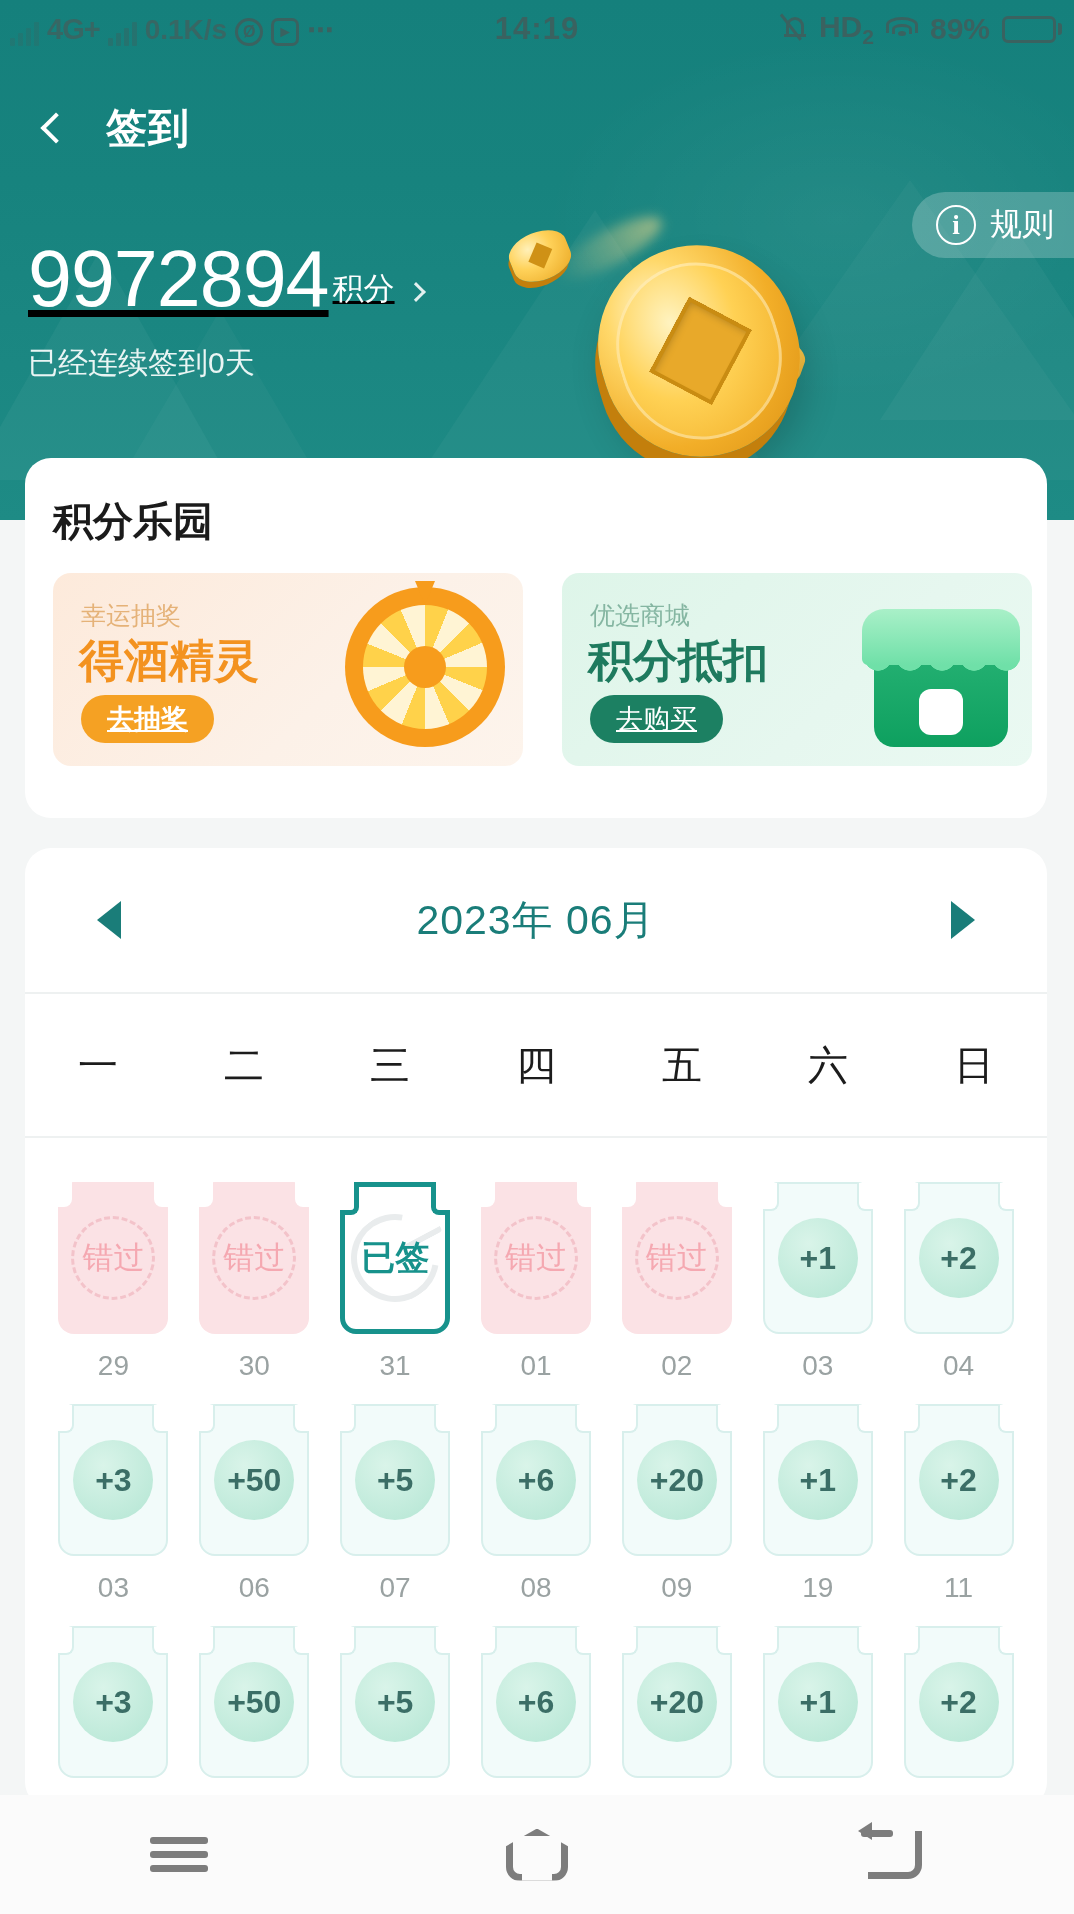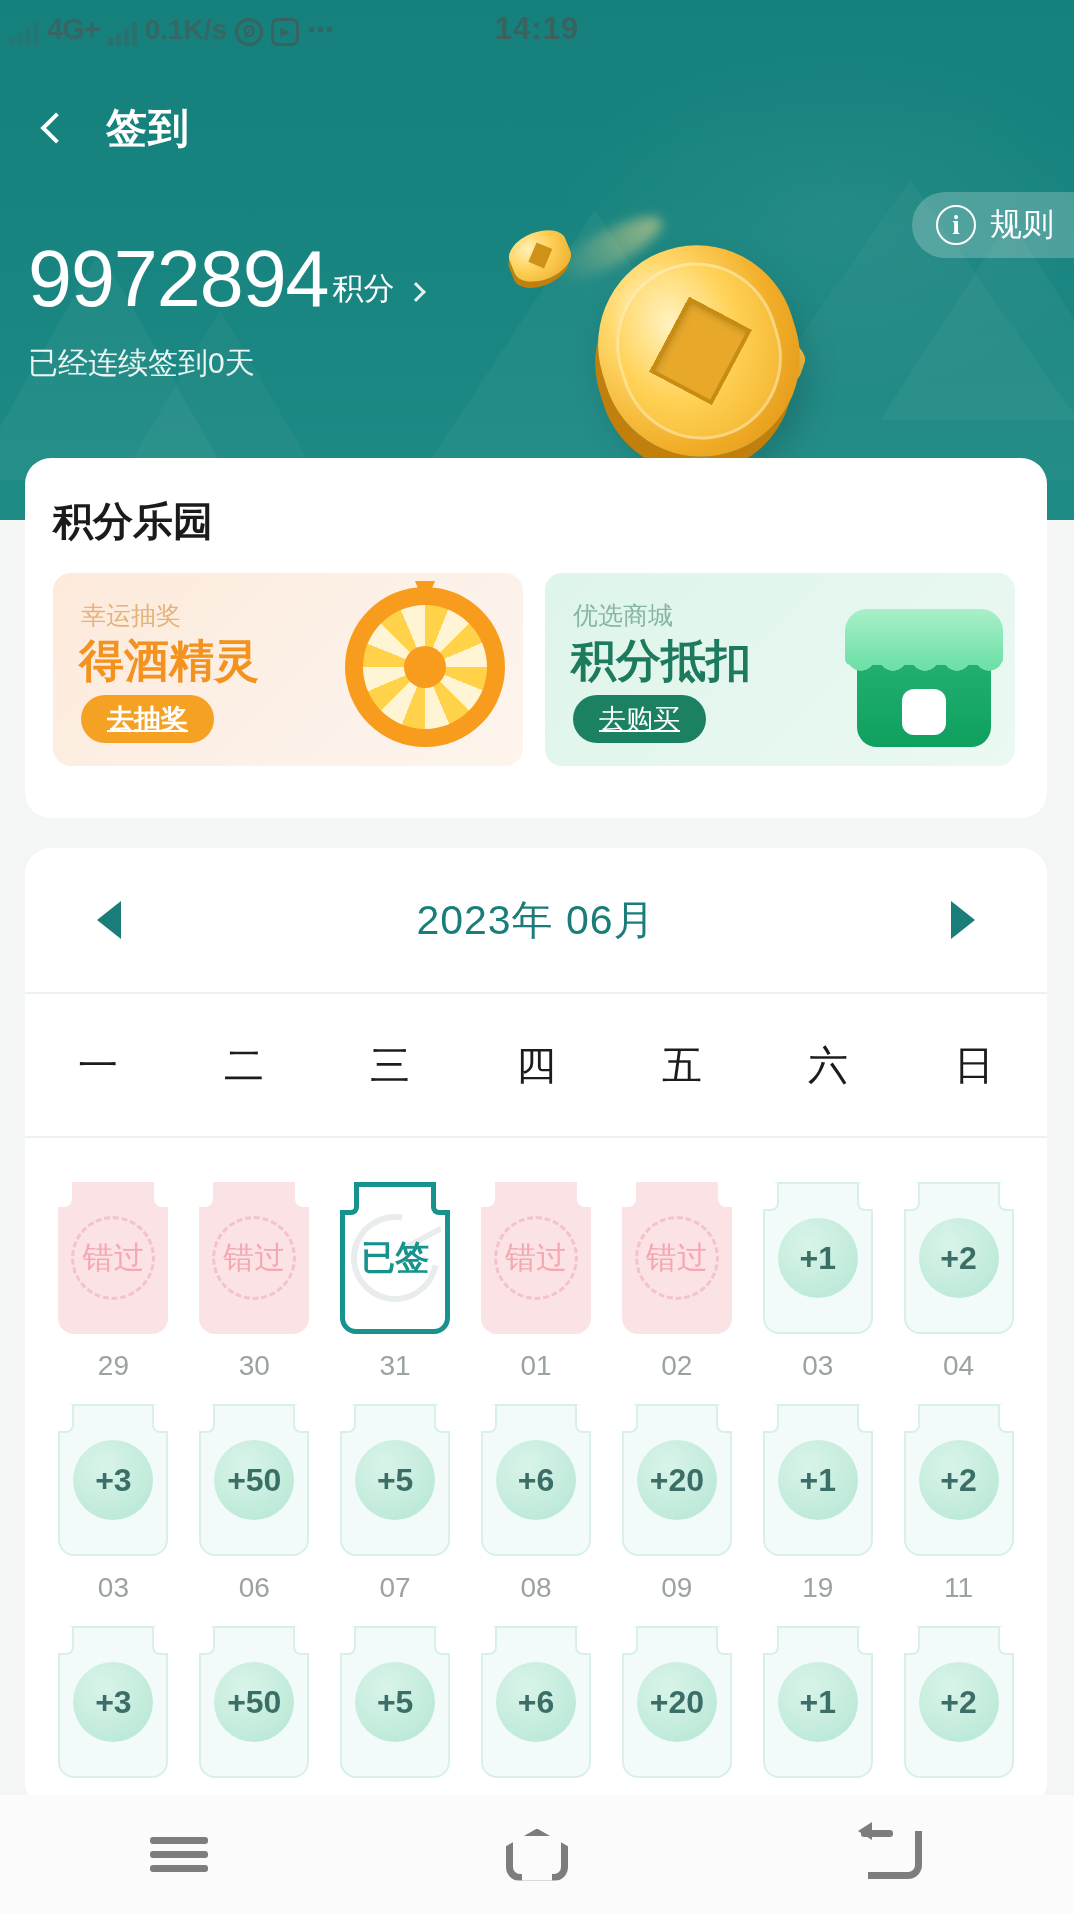--- a/index.html
+++ b/index.html
@@ -120,21 +120,21 @@
   .info-ico {
     width:40px; height:40px; border-radius:50%; border:2.5px solid #fff;
     color:#fff; display:flex; align-items:center; justify-content:center;
     font-size:27px; font-weight:bold; font-family:"Liberation Serif",serif;
   }
   .rules-txt { color:#fff; font-size:32px; }
 
   
   .points-wrap {
     position:absolute; left:28px; top:243px; z-index:5;
-    display:flex; align-items:flex-end; cursor:pointer;
+    display:flex; align-items:flex-end; cursor:pointer;text-decoration:underline;
   }
   .points-num {
     color:#fff; font-size:79px; font-weight:300; letter-spacing:-1px; line-height:.92;
   }
   .points-unit { color:#fff; font-size:31px; margin-left:4px; margin-bottom:6px; }
   .points-arrow {
     width:14px; height:14px; border-top:3px solid #e3f0ef; border-right:3px solid #e3f0ef;
     transform:rotate(45deg); margin-left:14px; margin-bottom:17px;
   }
   .streak {
@@ -184,21 +184,21 @@
   }
 
   
   .card {
     position:absolute; background:#fff; border-radius:26px; z-index:5;
   }
   .card-paradise { left:25px; top:458px; width:1022px; height:360px; }
   .paradise-title {
     position:absolute; left:28px; top:36px; font-size:40px; color:#1b1b1b; font-weight:bold;
   }
-  .tiles { position:absolute; left:28px; top:115px; display:flex; gap:22px; }
+  .tiles { position:absolute; left:28px; top:115px; display:flex; gap:39px; }
   .tile {
     width:470px; height:193px; border-radius:18px; position:relative;
     overflow:hidden; cursor:pointer;
   }
   .tile.orange { background:linear-gradient(135deg,#fdeadb 0%,#fcf1e8 60%,#fdf4ec 100%); }
   .tile.green  { background:linear-gradient(135deg,#def5e9 0%,#e6f7ef 60%,#eaf9f2 100%);border-radius:17px; }
   .tile-sub { position:absolute; left:28px; top:26px; font-size:25px; }
   .tile.orange .tile-sub { color:#e5b278; }
   .tile.green  .tile-sub { color:#85b6a2; }
   .tile-title { position:absolute; left:26px; top:58px; font-size:45px; font-weight:bold; }
@@ -390,20 +390,38 @@
         <i></i>
         <i></i>
         <i></i>
     </span>
     <span class="speed">0.1K/s</span>
     <span class="sb-ico">Ø</span>
     <span class="sb-ico sq">►</span>
     <span class="dots">⋯</span>
   </div>
   <div class="sb-time">14:19</div>
+  <div class="sb-right">
+    <span class="bell-mute">
+      <span class="b"></span>
+        <span class="bt"></span>
+        <span class="sl"></span>
+    </span>
+    <span class="hd2"><span>HD</span><sub>2</sub></span>
+    <span class="wifi">
+        <span></span>
+        <span></span>
+        <span></span>
+      </span>
+    <span class="hd2">89%</span>
+    <span class="batt">
+      <span class="shell"><span class="fill"></span></span>
+        <span class="cap"></span>
+    </span>
+  </div>
 </div>
 
 <div class="navbar">
   <div class="back-btn">
     <span class="chev-l"></span>
   </div>
   <div class="nav-title">签到</div>
 </div>
 
 <div class="rules-pill">

